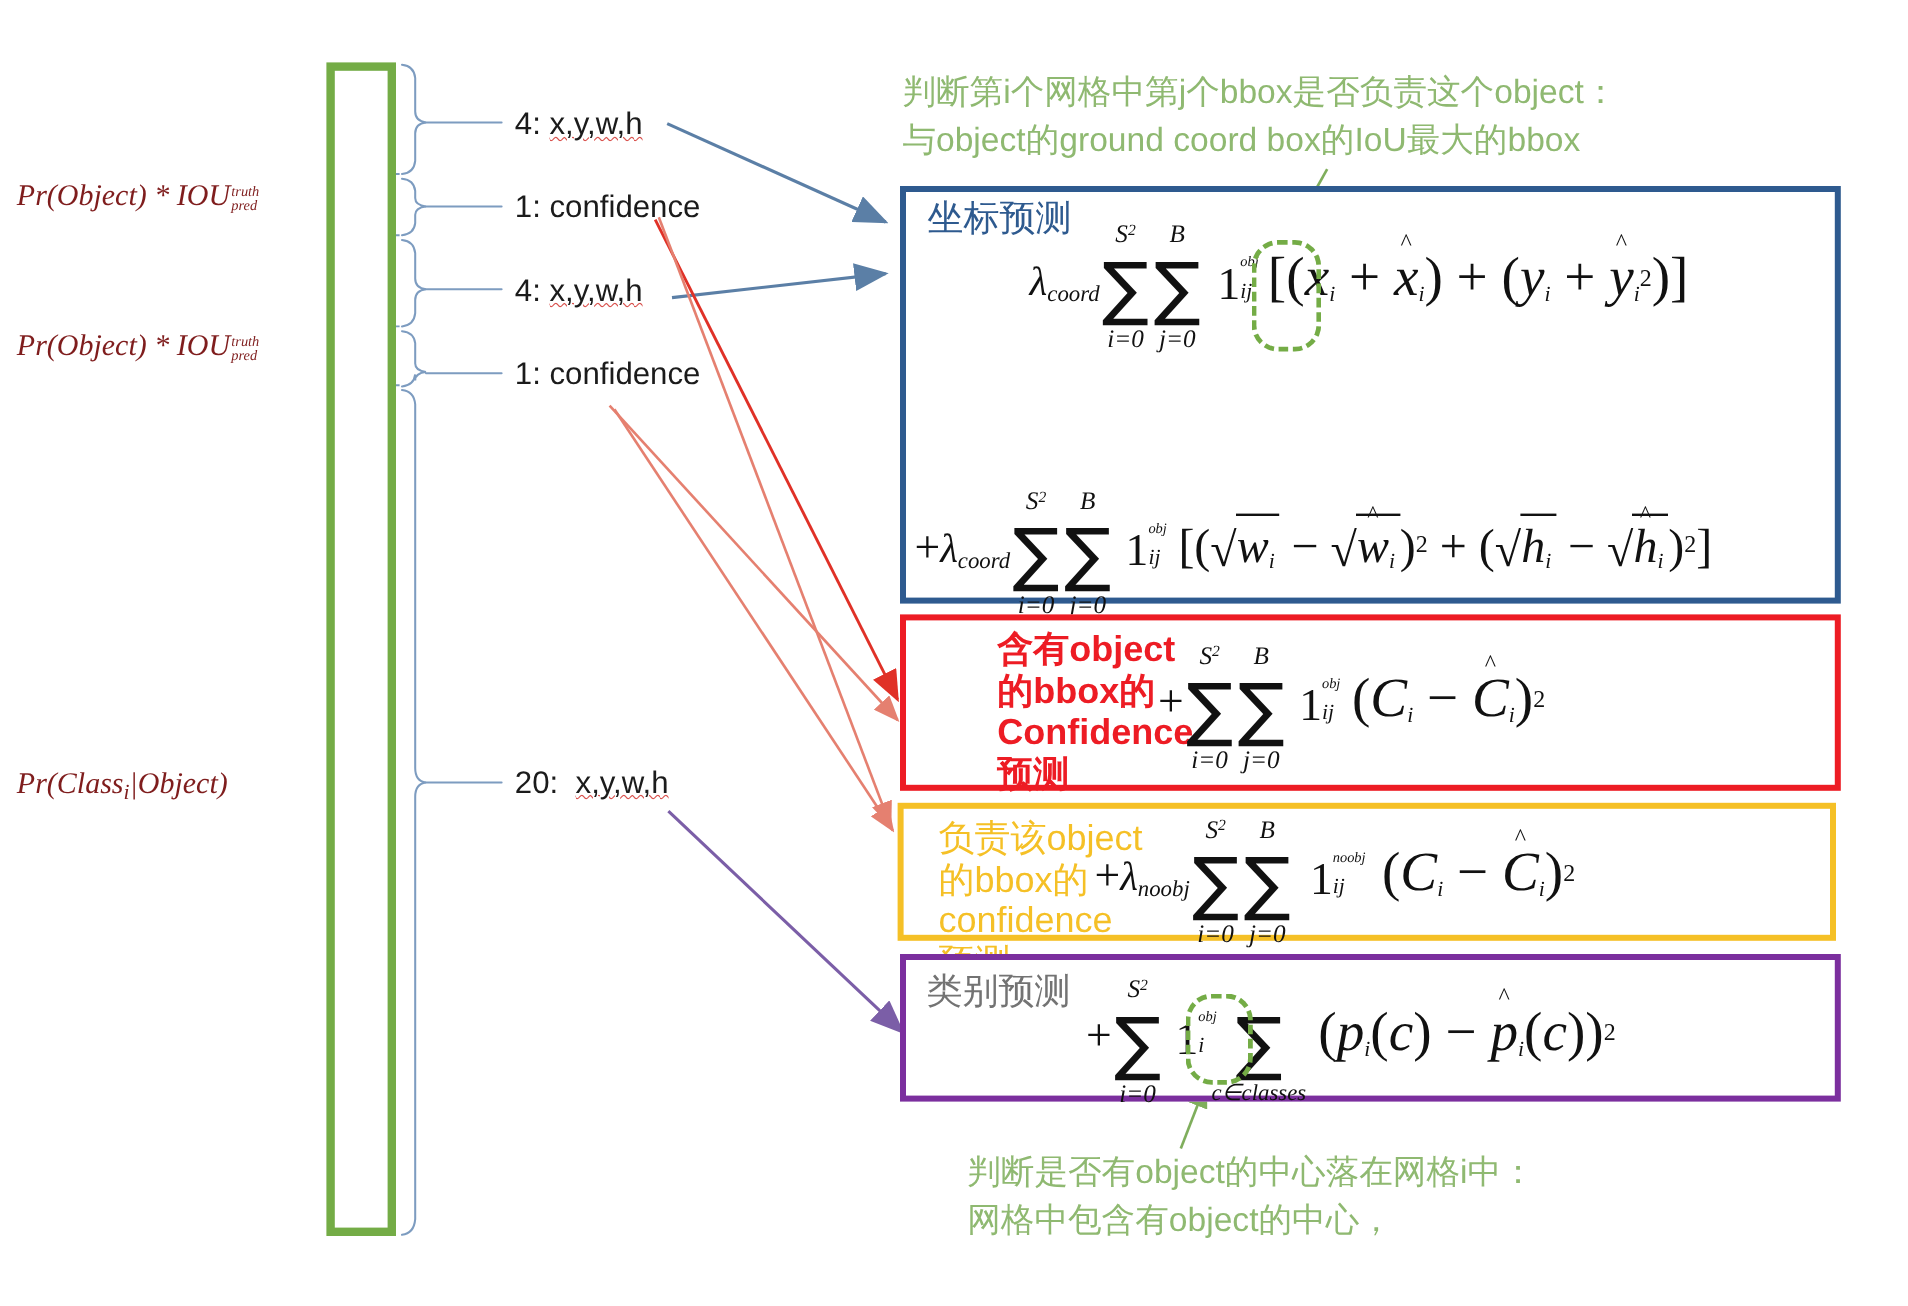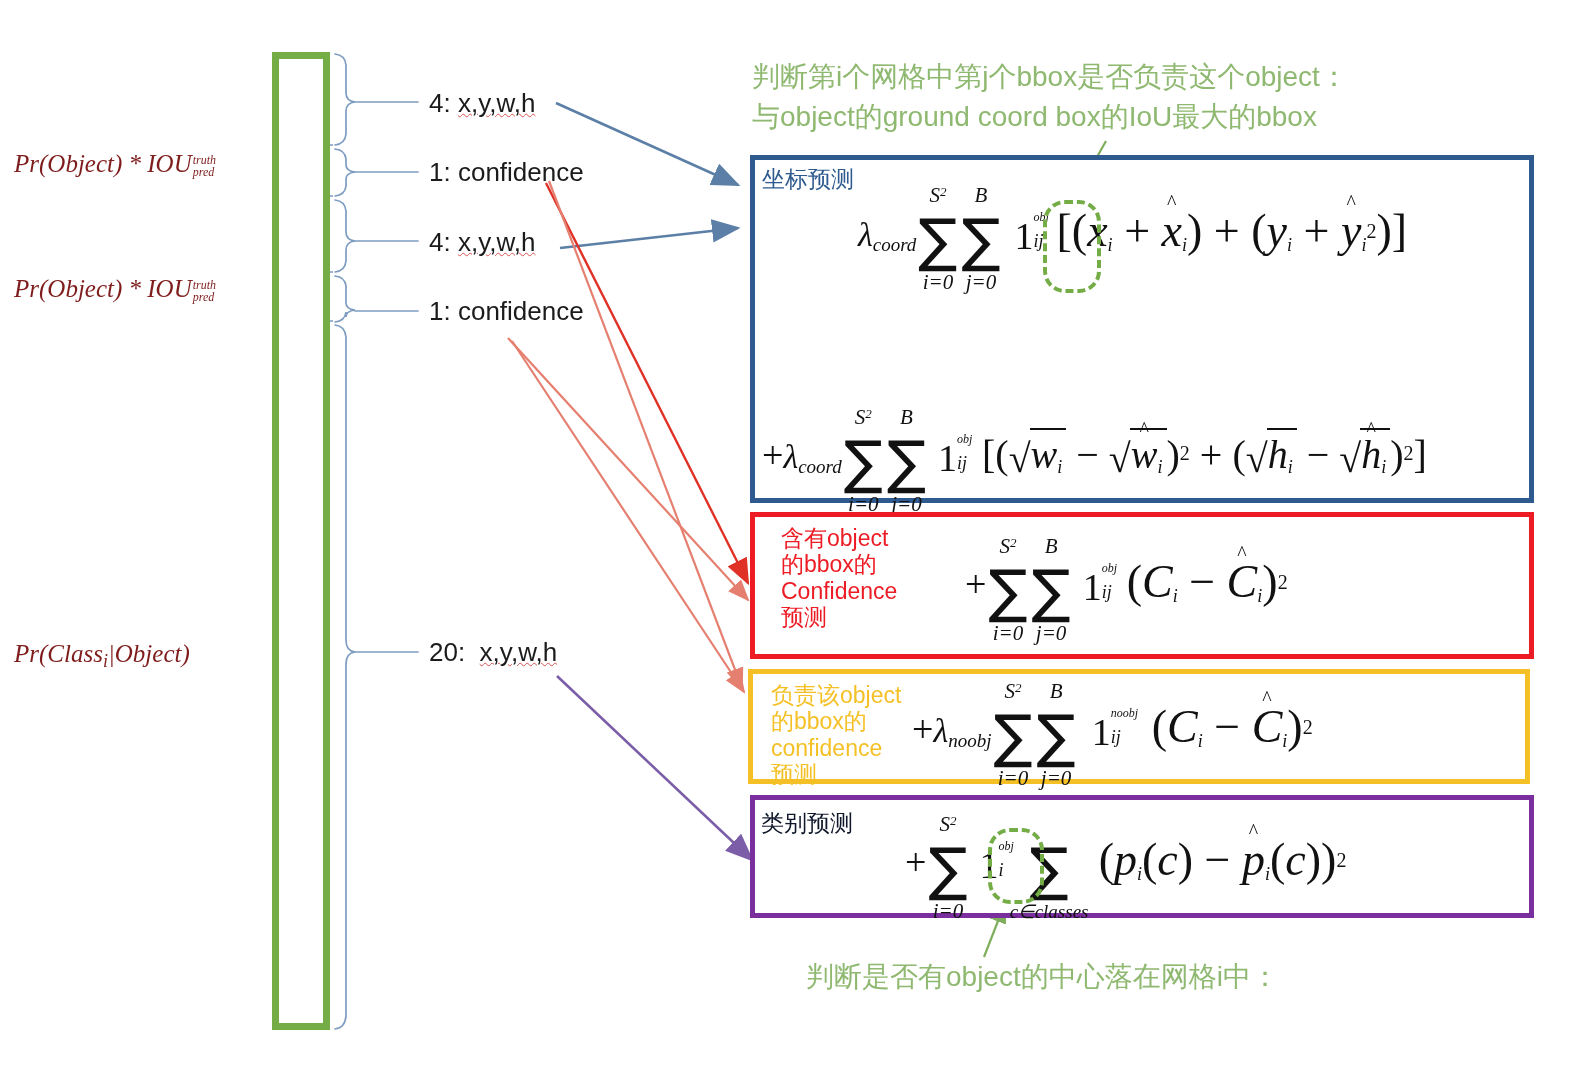--- a/index.html
+++ b/index.html
@@ -27,25 +27,25 @@
   
   .note-green{color:#8fb971;font-size:28px;line-height:1.42;white-space:nowrap;}
 
   
   .fbox{box-sizing:border-box;background:#fff;}
   #box-coord{left:750px;top:155px;width:784px;height:348px;border:5px solid #2e5a8f;}
   #box-conf{left:750px;top:512px;width:784px;height:147px;border:5px solid #ed1c24;}
   #box-noconf{left:748px;top:669px;width:782px;height:115px;border:5px solid #f5c026;}
   #box-class{left:750px;top:795px;width:784px;height:123px;border:5px solid #7b2f9e;}
 
-  .box-title{font-size:23px;line-height:1.15;}
+  .box-title{font-size:30px;line-height:1.15;margin-left:11px;}
   .title-blue{color:#2e5a8f;}
   .title-red{color:#ed1c24;}
   .title-orange{color:#f5c026;}
-  .title-purple{color:#0f172a;}
+  .title-purple{color:#737373;}
 
   
   .eq{font-family:"Liberation Serif","DejaVu Serif",serif;color:#111;
       white-space:nowrap;display:inline-block;}
   .eq .it{font-style:italic;}
   .big{font-size:46px;}
   .sigma{display:inline-block;position:relative;font-size:58px;
          font-family:"DejaVu Sans",sans-serif;line-height:0.8;
          vertical-align:-14px;margin:0 2px;}
   .sigma .lim-top{position:absolute;left:50%;transform:translateX(-50%);
@@ -191,21 +191,21 @@
 <div class="abs eq" style="left:858px;top:204px;">
   <span class="lam">λ<span class="s">coord</span></span><span class="sigma">∑<span class="lim-top">S<span style="font-size:13px;vertical-align:6px;">2</span></span><span class="lim-bot">i=0</span></span><span class="sigma">∑<span class="lim-top">B</span><span class="lim-bot">j=0</span></span><span class="ind" style="margin-left:12px;">1<span class="up">obj</span><span class="dn">ij</span></span><span class="big" style="margin-left:22px;">[(<span class="it">x</span><span class="sub">i</span> + <span class="hatw"><span class="hat">^</span><span class="it">x</span></span><span class="sub">i</span>) + (<span class="it">y</span><span class="sub">i</span> + <span class="hatw"><span class="hat">^</span><span class="it">y</span></span><span class="sub">i</span><span class="sup2">2</span>)]</span>
 </div>
 <div class="dashbox" style="left:1043px;top:200px;width:58px;height:93px;"></div>
 
 <div class="abs eq" style="left:762px;top:428px;">
   <span class="big" style="font-size:38px;">+</span><span class="lam">λ<span class="s">coord</span></span><span class="sigma">∑<span class="lim-top">S<span style="font-size:13px;vertical-align:6px;">2</span></span><span class="lim-bot">i=0</span></span><span class="sigma">∑<span class="lim-top">B</span><span class="lim-bot">j=0</span></span><span class="ind" style="margin-left:10px;">1<span class="up">obj</span><span class="dn">ij</span></span><span class="big" style="margin-left:24px;font-size:40px;">[(<span class="radsign">√</span><span class="rad"><span class="it">w</span><span class="sub">i</span></span> − <span class="radsign">√</span><span class="rad"><span class="hatw"><span class="hat">^</span><span class="it">w</span></span><span class="sub">i</span></span>)<span class="sup2">2</span> + (<span class="radsign">√</span><span class="rad"><span class="it">h</span><span class="sub">i</span></span> − <span class="radsign">√</span><span class="rad"><span class="hatw"><span class="hat">^</span><span class="it">h</span></span><span class="sub">i</span></span>)<span class="sup2">2</span>]</span>
 </div>
 
 <div class="abs fbox" id="box-conf"></div>
-<div class="abs box-title title-red" style="left:781px;top:525px;">
+<div class="abs box-title title-red" style="left:820px;top:525px;font-weight:bold;">
   <div>含有object</div>
   <div>的bbox的</div>
   <div>Confidence</div>
   <div>预测</div>
 </div>
 <div class="abs eq" style="left:965px;top:555px;">
   <span class="big" style="font-size:38px;">+</span><span class="sigma">∑<span class="lim-top">S<span style="font-size:13px;vertical-align:6px;">2</span></span><span class="lim-bot">i=0</span></span><span class="sigma">∑<span class="lim-top">B</span><span class="lim-bot">j=0</span></span><span class="ind" style="margin-left:10px;">1<span class="up">obj</span><span class="dn">ij</span></span><span class="big" style="margin-left:24px;">(<span class="it">C</span><span class="sub">i</span> − <span class="hatw"><span class="hat">^</span><span class="it">C</span></span><span class="sub">i</span>)<span class="sup2">2</span></span>
 </div>
 
 <div class="abs fbox" id="box-noconf"></div>
@@ -221,13 +221,14 @@
 
 <div class="abs fbox" id="box-class"></div>
 <div class="abs box-title title-purple" style="left:761px;top:810px;">类别预测</div>
 <div class="abs eq" style="left:905px;top:833px;">
   <span class="big" style="font-size:38px;">+</span><span class="sigma">∑<span class="lim-top">S<span style="font-size:13px;vertical-align:6px;">2</span></span><span class="lim-bot">i=0</span></span><span class="ind" style="margin-left:10px;">1<span class="up">obj</span><span class="dn">i</span></span><span class="sigma" style="margin-left:30px;">∑<span class="lim-bot" style="font-size:19px;">c∈classes</span></span><span class="big" style="margin-left:28px;">(<span class="it">p</span><span class="sub">i</span>(<span class="it">c</span>) − <span class="hatw"><span class="hat">^</span><span class="it">p</span></span><span class="sub">i</span>(<span class="it">c</span>))<span class="sup2">2</span></span>
 </div>
 <div class="dashbox" style="left:988px;top:828px;width:56px;height:76px;"></div>
 
 <div class="abs note-green" style="left:806px;top:957px;">
   <div>判断是否有object的中心落在网格i中：</div>
+  <div>网格中包含有object的中心，</div>
 </div>
 
 </body></html>

